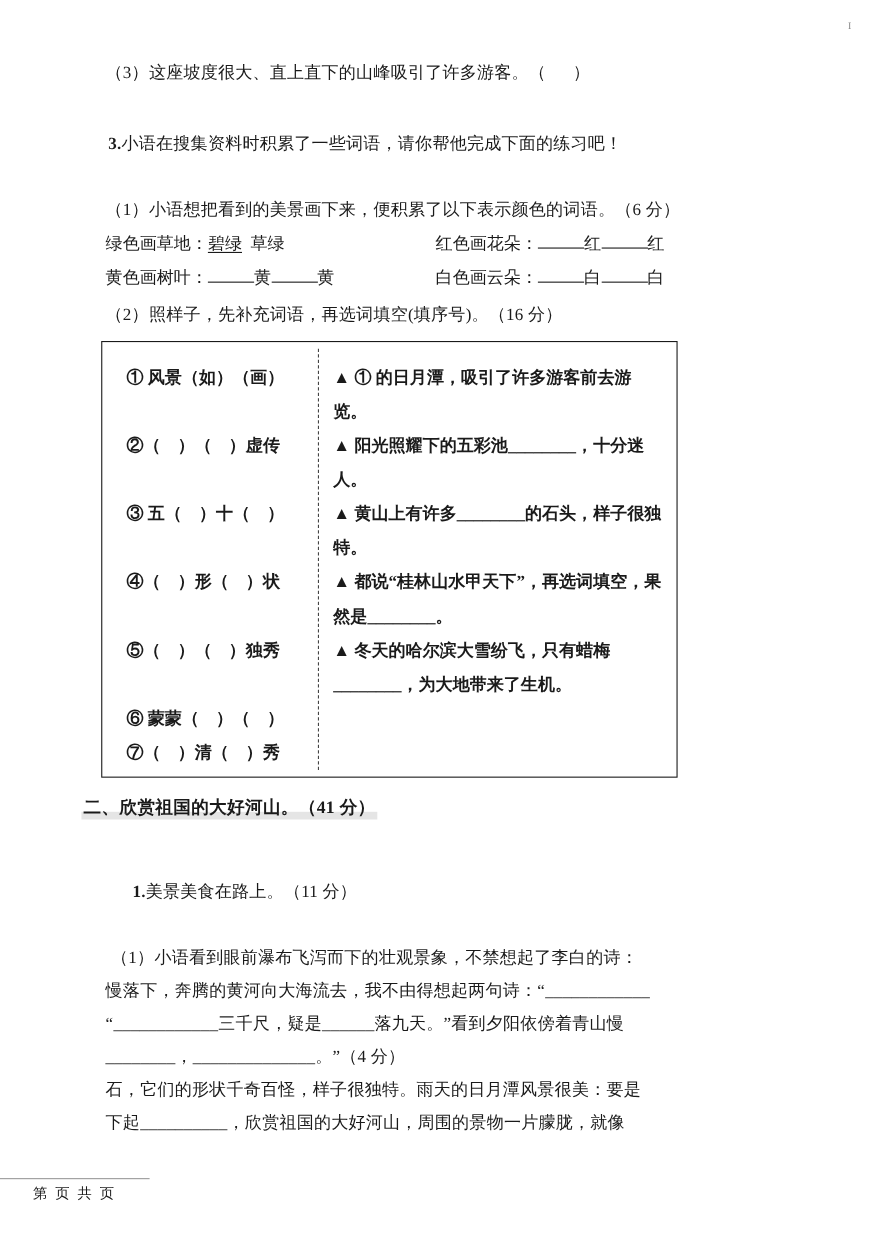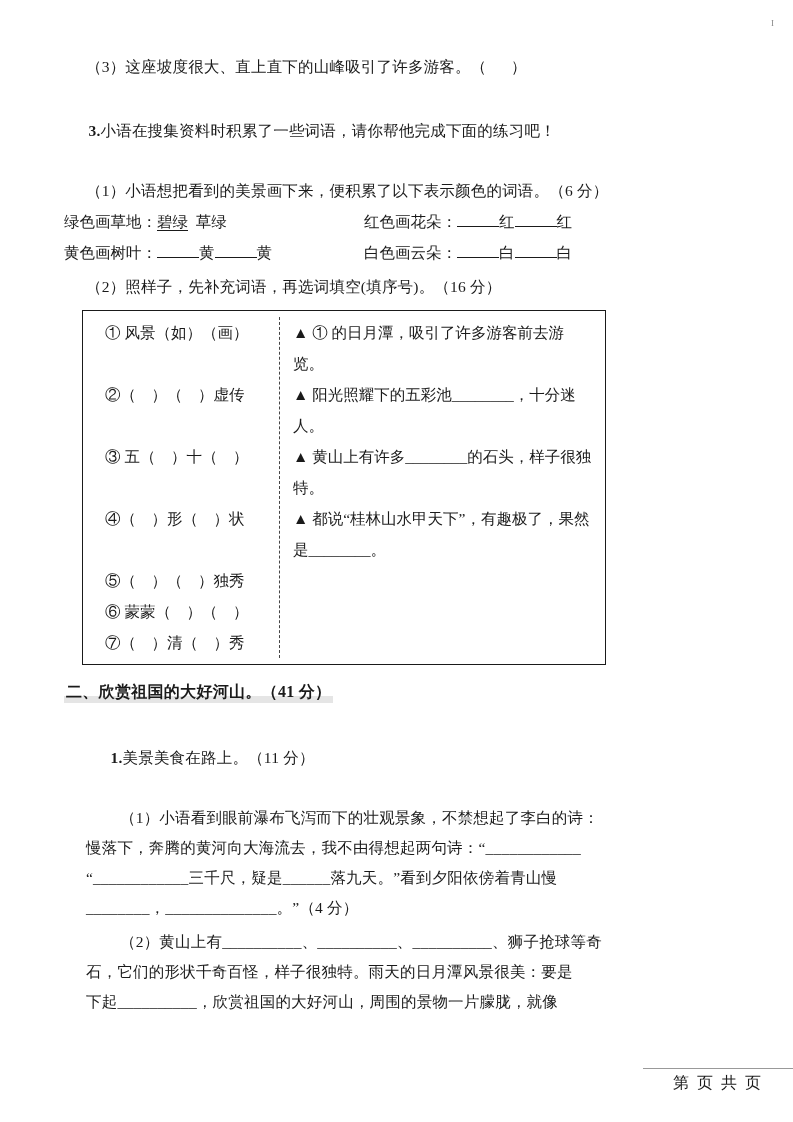--- a/index.html
+++ b/index.html
@@ -23,56 +23,58 @@
   .corner-mark {
     position: absolute;
     top: 18px;
     right: 18px;
     font-size: 9px;
     color: #888;
     letter-spacing: 1px;
   }
   .content {
     position: absolute;
-    left: 64px;
+    left: 74px;
     top: 52px;
     width: 648px;
   }
   .line {
     font-size: 15.5px;
     line-height: 30px;
     letter-spacing: 0.2px;
     white-space: pre-wrap;
   }
   .indent1 { margin-left: 22px; }
-  .indent2 { margin-left: 56px; }
+  .indent2 { margin-left: 27px; }
   .u { text-decoration: underline; text-underline-offset: 3px; }
   .num-bold {
     font-weight: bold;
     font-size: 15.5px;
   }
   .blank-s { display: inline-block; border-bottom: 1px solid #1a1a1a; width: 42px; }
 
   
   .colorgrid {
+    margin-left: 22px;
     font-size: 15.5px;
     line-height: 31px;
   }
   .colorgrid .row { display: flex; }
   .colorgrid .cell-left { width: 300px; }
   .colorgrid .cell-right { flex: 1; }
 
   
   .boxwrap {
     margin: 8px 0 0 18px;
     border: 1.2px solid #1a1a1a;
     width: 524px;
     box-sizing: border-box;
-    padding: 6px 0 6px 0;
+    padding: 17px 0 6px 0;
     position: relative;
+    font-weight: bold;
   }
   .boxwrap .divider {
     position: absolute;
     left: 196px;
     top: 6px;
     bottom: 6px;
     border-left: 1.2px dashed #444;
   }
   .boxrow {
     display: flex;
@@ -88,21 +90,21 @@
   }
   .boxrow .right {
     flex: 1;
     padding-left: 14px;
     padding-right: 10px;
     box-sizing: border-box;
   }
 
   
   .section-head {
-    margin: 16px 0 5px 0;
+    margin: 16px 0 16px 0;
     font-weight: bold;
     font-size: 16px;
     letter-spacing: 0.3px;
     position: relative;
     display: inline-block;
     padding: 1px 2px;
     font-family: Liberation Serif, serif;
   }
   .section-head::after {
     content: "";
@@ -113,22 +115,22 @@
     opacity: .55;
     z-index: -1;
   }
   .section-head-wrap { position: relative; z-index: 0; }
 
   .footer {
     position: absolute;
     left: 0;
     right: 0;
     bottom: 28px;
-    text-align: right;
-    font-size: 16px;
+    text-align: left;
+    font-size: 13px;
     letter-spacing: 2px;
   }
   .footer .inner {
     display: inline-block;
     border-top: 1px solid #999;
     padding: 4px 30px 0 30px;
   }
   .blk { margin-top: 4px; }
 </style>
 </head>
@@ -179,24 +181,25 @@
       <div class="boxrow">
         <div class="left">②（    ）（    ）虚传</div>
         <div class="right">▲ 阳光照耀下的五彩池________，十分迷人。</div>
       </div>
       <div class="boxrow">
         <div class="left">③ 五（    ）十（    ）</div>
         <div class="right">▲ 黄山上有许多________的石头，样子很独特。</div>
       </div>
       <div class="boxrow">
         <div class="left">④（    ）形（    ）状</div>
-        <div class="right">▲ 都说“桂林山水甲天下”，有趣极了，果然是________。</div>
+        <div class="right">▲ 都说“桂林山水甲天下”，再选词填空，果然是________。</div>
       </div>
       <div class="boxrow">
         <div class="left">⑤（    ）（    ）独秀</div>
+        <div class="right">▲ 冬天的哈尔滨大雪纷飞，只有蜡梅________，为大地带来了生机。</div>
       </div>
       <div class="boxrow">
         <div class="left">⑥ 蒙蒙（    ）（    ）</div>
         <div class="right"></div>
       </div>
       <div class="boxrow">
         <div class="left">⑦（    ）清（    ）秀</div>
         <div class="right"></div>
       </div>
     </div>
@@ -207,21 +210,20 @@
 
     <div class="line indent1 blk">
       <span class="num-bold">1.</span><span>美景美食在路上。</span><span>（11 分）</span>
     </div>
 
     <div class="line indent2">（1）小语看到眼前瀑布飞泻而下的壮观景象，不禁想起了李白的诗：</div>
     <div class="line indent1">慢落下，奔腾的黄河向大海流去，我不由得想起两句诗：“____________</div>
     <div class="line indent1">“____________三千尺，疑是______落九天。”看到夕阳依傍着青山慢</div>
     <div class="line indent1">________，______________。”（4 分）</div>
 
-    <div class="line indent2 blk">（2）黄山上有__________、__________、__________、狮子抢球等奇</div>
     <div class="line indent1">石，它们的形状千奇百怪，样子很独特。雨天的日月潭风景很美：要是</div>
     <div class="line indent1">下起__________，欣赏祖国的大好河山，周围的景物一片朦胧，就像</div>
 
   </div>
 
   <div class="footer">
     <span class="inner">第 页 共 页</span>
   </div>
 
 </div>

